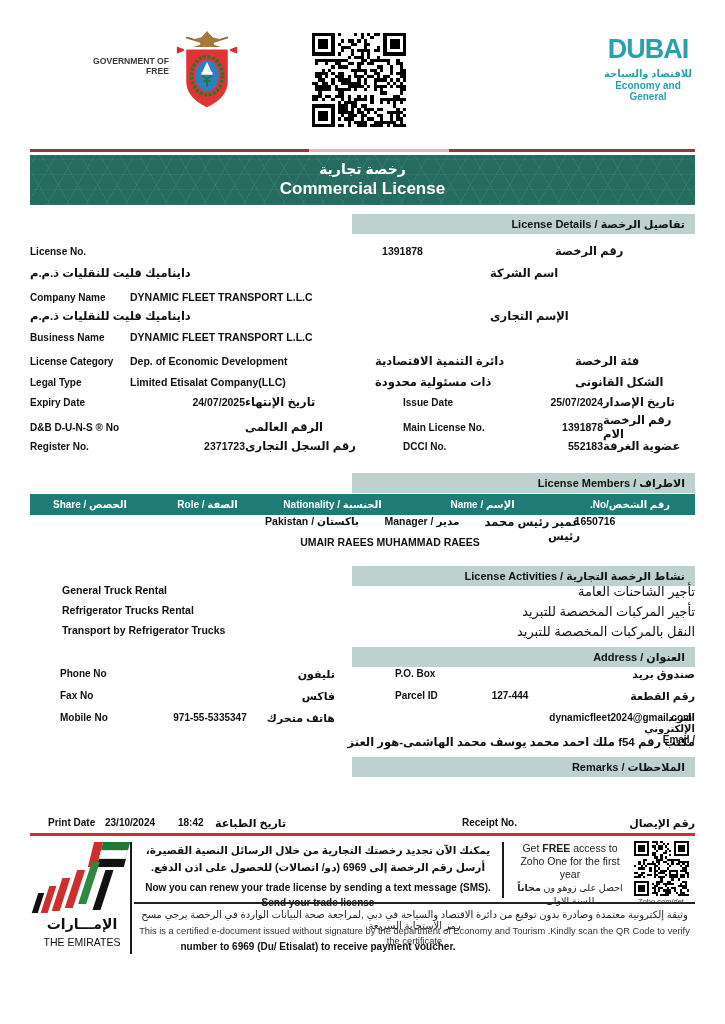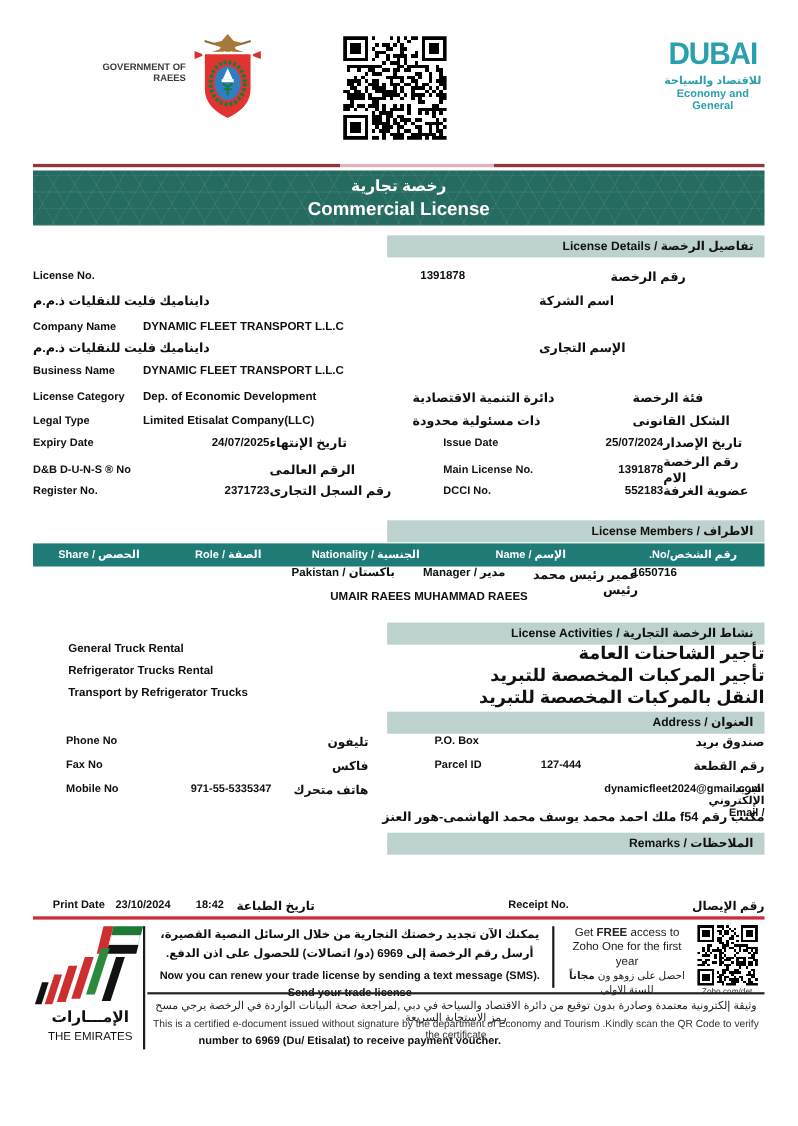--- a/index.html
+++ b/index.html
@@ -45,21 +45,21 @@
   .arlbl,.arval{font-size:11.5px;font-weight:700;direction:rtl;text-align:left;}
   
   .mhead{position:absolute;left:30px;top:494px;width:665px;height:21px;background:#1e7b76;color:#fff;
     display:grid;grid-template-columns:120px 115px 135px 165px 130px;align-items:center;}
   .mhead .mc{font-size:10px;font-weight:700;text-align:center;direction:rtl;}
   .mrow{position:absolute;left:30px;top:515px;width:665px;height:42px;}
   .mrow span{position:absolute;font-size:10.5px;font-weight:700;}
   
   .act-row{position:absolute;left:30px;width:665px;height:20px;}
   .act-en{position:absolute;left:32px;font-size:10.5px;font-weight:700;}
-  .act-ar{position:absolute;right:0;font-size:16px;font-weight:700;direction:rtl;}
+  .act-ar{position:absolute;right:0;font-size:13px;font-weight:400;direction:rtl;}
   .addr-row{position:absolute;left:30px;width:665px;height:20px;}
   .addr-row span{position:absolute;font-size:10px;font-weight:700;}
   .a-ar{font-size:11px !important;direction:rtl;}
   
   .prow{position:absolute;left:30px;top:817px;width:665px;height:16px;}
   .prow span{position:absolute;font-size:10px;font-weight:700;}
   .redline-bottom{position:absolute;left:30px;top:833px;width:665px;height:3px;background:#cb2e3a;}
   .footer{position:absolute;left:30px;top:838px;width:665px;height:120px;}
   .emirates{position:absolute;left:5px;top:4px;width:94px;height:112px;}
   .bar{position:absolute;transform:skewX(-18deg);}
@@ -82,21 +82,21 @@
   .z-en{font-size:10.5px;line-height:13px;color:#222;}
   .z-ar{font-size:9.5px;line-height:13px;direction:rtl;color:#222;}
   .zqr{position:absolute;right:6px;top:3px;width:55px;height:55px;}
   .zcap{position:absolute;right:2px;top:59px;width:64px;text-align:center;font-size:7.5px;color:#333;}
 </style>
 </head>
 <body>
 
 <div class="gov">
   <div class="gov-text">
-    <div class="gov-en">GOVERNMENT OF RAEES</div>
+    <div class="gov-en">GOVERNMENT OF FREE</div>
   </div>
   <svg class="emblem" width="64" height="84" viewBox="0 0 70 92">
     <line x1="12" y1="22" x2="58" y2="8" stroke="#8a6a30" stroke-width="2"></line>
     <line x1="12" y1="8" x2="58" y2="22" stroke="#8a6a30" stroke-width="2"></line>
     <polygon points="12,22 2,18 2,26" fill="#d63030"></polygon>
     <polygon points="58,22 68,18 68,26" fill="#d63030"></polygon>
     <path d="M35 1 L29 8 L20 10 L28 14 L24 23 L32 18 L35 27 L38 18 L46 23 L42 14 L50 10 L41 8 Z" fill="#a5793a"></path>
     <path d="M11 20 L59 20 L59 56 C59 70 50 79 35 86 C20 79 11 70 11 56 Z" fill="#e23333" stroke="#fff" stroke-width="2.5"></path>
     <ellipse cx="35" cy="50" rx="17" ry="21" fill="none" stroke="#1d7a34" stroke-width="4" stroke-dasharray="3 2"></ellipse>
     <ellipse cx="35" cy="50" rx="13" ry="17" fill="#2d7fc1"></ellipse>

